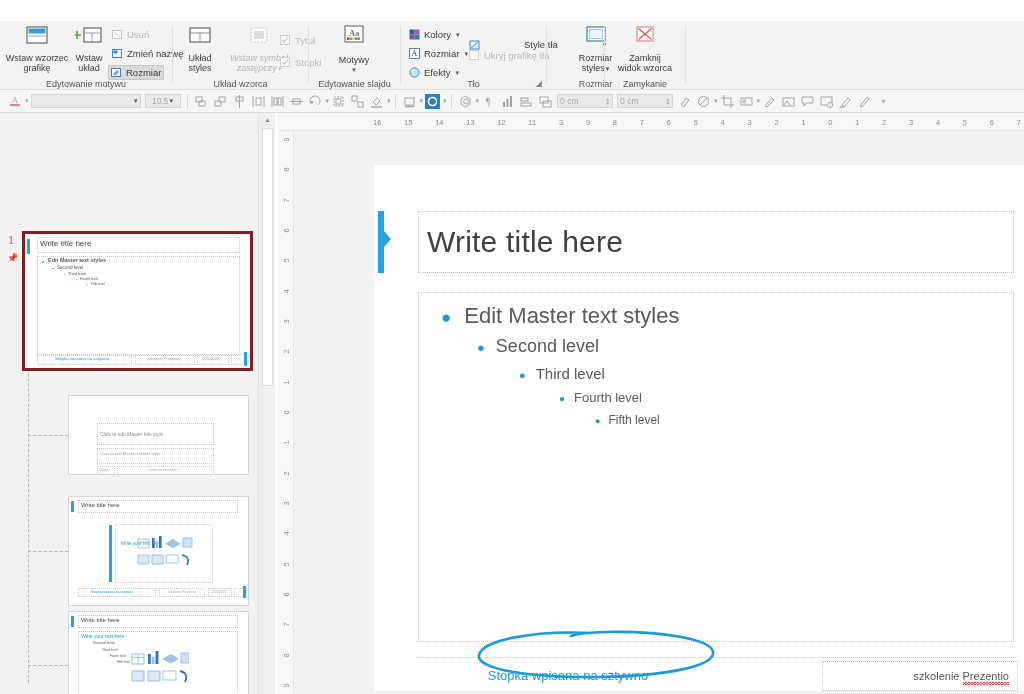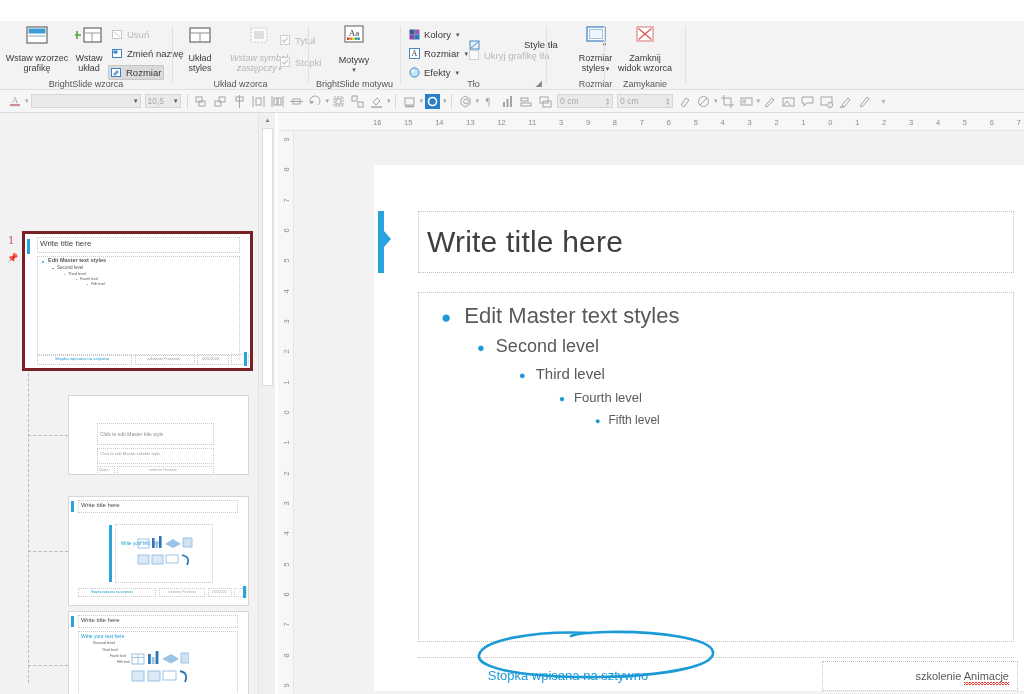--- a/index.html
+++ b/index.html
@@ -272,21 +272,21 @@
       <div class="smallbtn sel" style="left:108px; top:44px;">
         <span class="ibx">
           <svg width="11" height="11" viewBox="0 0 11 11">
             <rect x="0.5" y="1.5" width="9" height="8" fill="#fff" stroke="#3d82c4"></rect>
             <path d="M2 7 L6 3 L8 5 L4 9 Z" fill="#6aa5d8"></path>
           </svg>
         </span>
         <span>Rozmiar</span>
       </div>
 
-      <div class="glabel">BrightSlide wzorca</div>
+      <div class="glabel">Edytowanie motywu</div>
     </div>
     <div class="gsep" style="left:172px;"></div>
 
     <div class="rgroup" style="left:173px; width:135px;">
       <div class="bigbtn" style="left:6px; width:42px;">
         <span class="ico">
           <svg width="26" height="22" viewBox="0 0 26 22">
             <rect x="3" y="3" width="20" height="14" fill="#fff" stroke="#5b5b5b" stroke-width="1.1"></rect>
             <line x1="3" y1="8" x2="23" y2="8" stroke="#8f8f8f" stroke-width="1"></line>
             <line x1="13" y1="8" x2="13" y2="17" stroke="#8f8f8f" stroke-width="1"></line>
@@ -339,21 +339,21 @@
             <rect x="6" y="12.5" width="2.4" height="2.4" fill="#c0392b"></rect>
             <rect x="8.6" y="12.5" width="2.4" height="2.4" fill="#e67e22"></rect>
             <rect x="11.2" y="12.5" width="2.4" height="2.4" fill="#f1c40f"></rect>
             <rect x="13.8" y="12.5" width="2.4" height="2.4" fill="#27ae60"></rect>
             <rect x="16.4" y="12.5" width="2.4" height="2.4" fill="#2980b9"></rect>
           </svg>
         </span>
         <span>Motywy</span>
         <div style="font-size:7px; color:#555;">▾</div>
       </div>
-      <div class="glabel">BrightSlide motywu</div>
+      <div class="glabel">Edytowanie slajdu</div>
     </div>
     <div class="gsep" style="left:400px;"></div>
 
     <div class="rgroup" style="left:401px; width:145px;">
       <div class="smallbtn" style="left:6px; top:6px;">
         <span class="ibx">
           <svg width="11" height="11" viewBox="0 0 11 11">
             <rect x="0.5" y="0.5" width="5" height="5" fill="#2f5f8f"></rect>
             <rect x="5.5" y="0.5" width="5" height="5" fill="#9b59b6"></rect>
             <rect x="0.5" y="5.5" width="5" height="5" fill="#8e44ad"></rect>
@@ -445,21 +445,21 @@
       <svg width="14" height="14" viewBox="0 0 14 14">
         <text x="7" y="9" font-size="9" text-anchor="middle" fill="#555" font-family="Liberation Serif, serif">A</text>
         <rect x="2" y="10" width="10" height="2.2" fill="#a03030"></rect>
       </svg>
     </div>
     <span class="chev" style="opacity:.5">▾</span>
     <div class="fbox" style="width:110px;">
       <span></span>
       <span class="chev">▾</span>
     </div>
-    <div class="fbox" style="width:36px;">
+    <div class="fbox" style="width:36px;justify-content:center;">
       <span>10,5</span>
       <span class="chev">▾</span>
     </div>
     <div class="fsep"></div>
 
     <div class="fi">
       <svg width="13" height="13" viewBox="0 0 13 13">
           <rect x="1" y="2" width="6" height="5" fill="none" stroke="#555"></rect>
           <rect x="4" y="6" width="6" height="5" fill="none" stroke="#555"></rect>
         </svg>
@@ -853,21 +853,21 @@
         </div>
       </div>
 
       <div class="dividerline"></div>
 
       <div class="ph-footer-left" style="position:absolute;">
         <span>Stopka wpisana na sztywno</span>
       </div>
 
       <div class="ph ph-footer-right">
-        <span><span>szkolenie </span><span class="spell">Animacje</span></span>
+        <span><span>szkolenie </span><span class="spell">Prezentio</span></span>
       </div>
     </div>
   </div>
 
   <div class="annot">
     <svg width="250" height="50" viewBox="0 0 250 50">
       <path d="M120 4 C58 1 10 12 7 26 C4 41 62 49 128 48 C194 47 243 37 241 23 C239 10 190 2 135 3 C118 3.4 104 5 99 7" fill="none" stroke="#1b9ad6" stroke-width="2.6" stroke-linecap="round"></path>
     </svg>
   </div>
 

